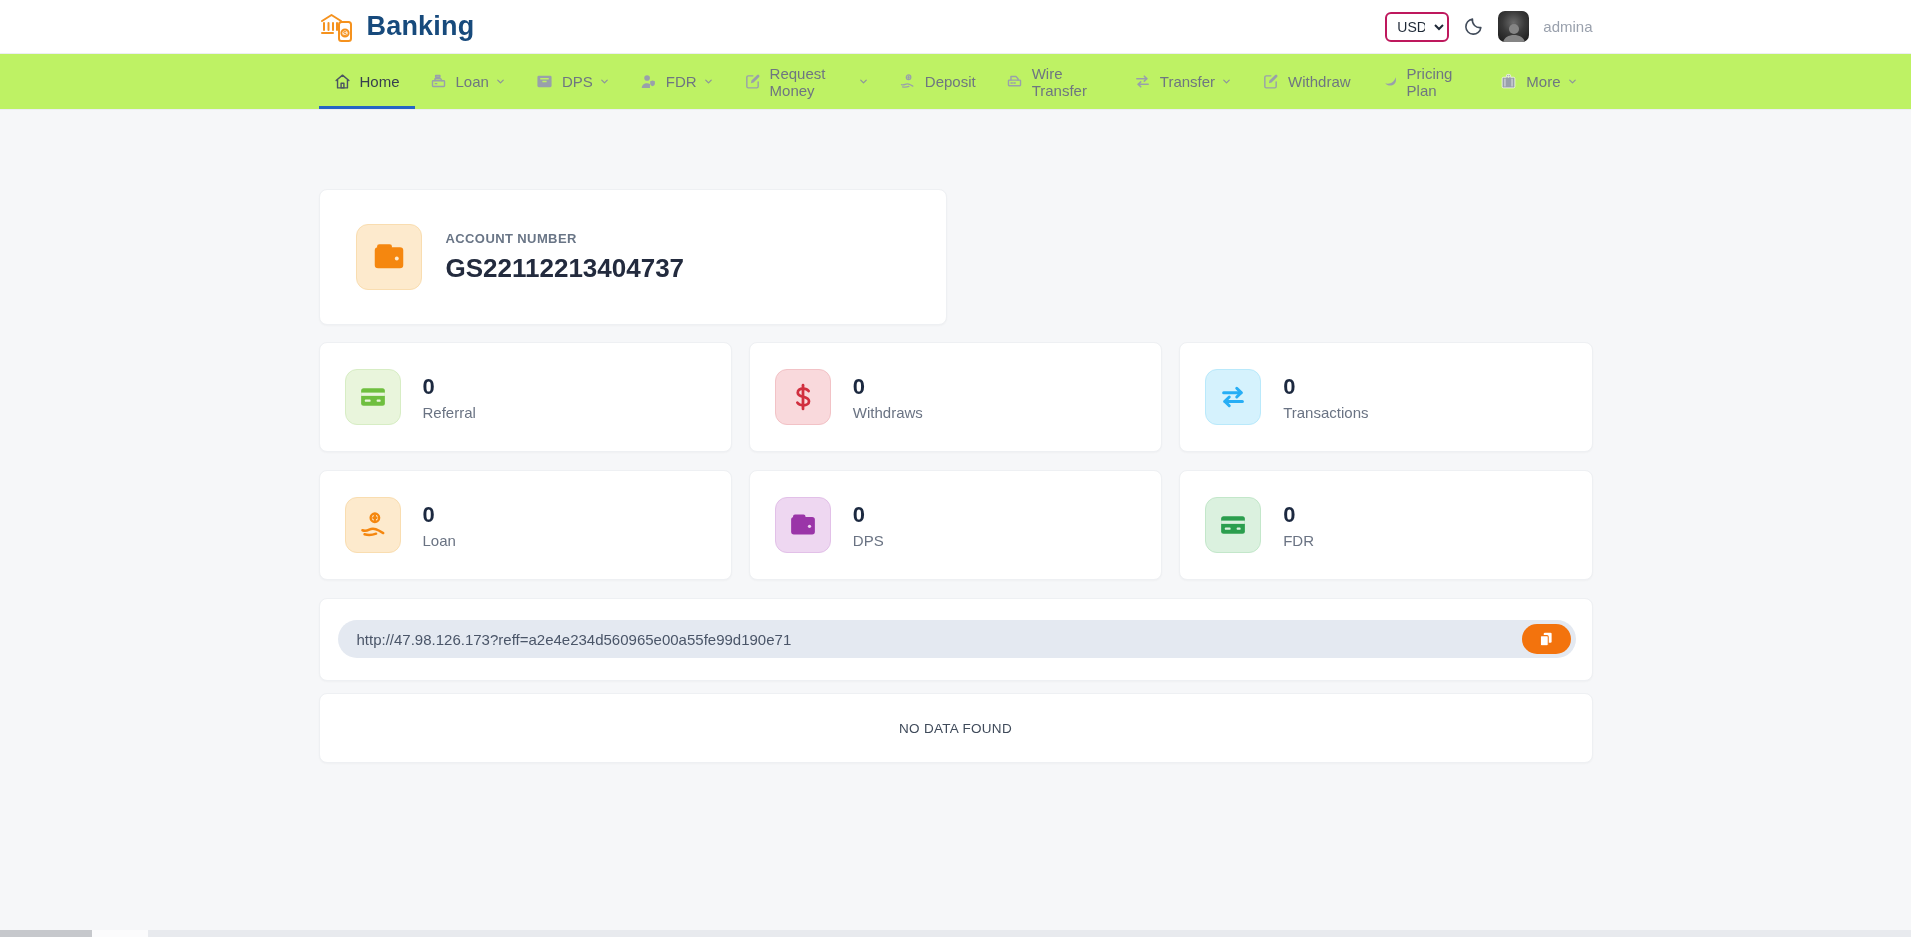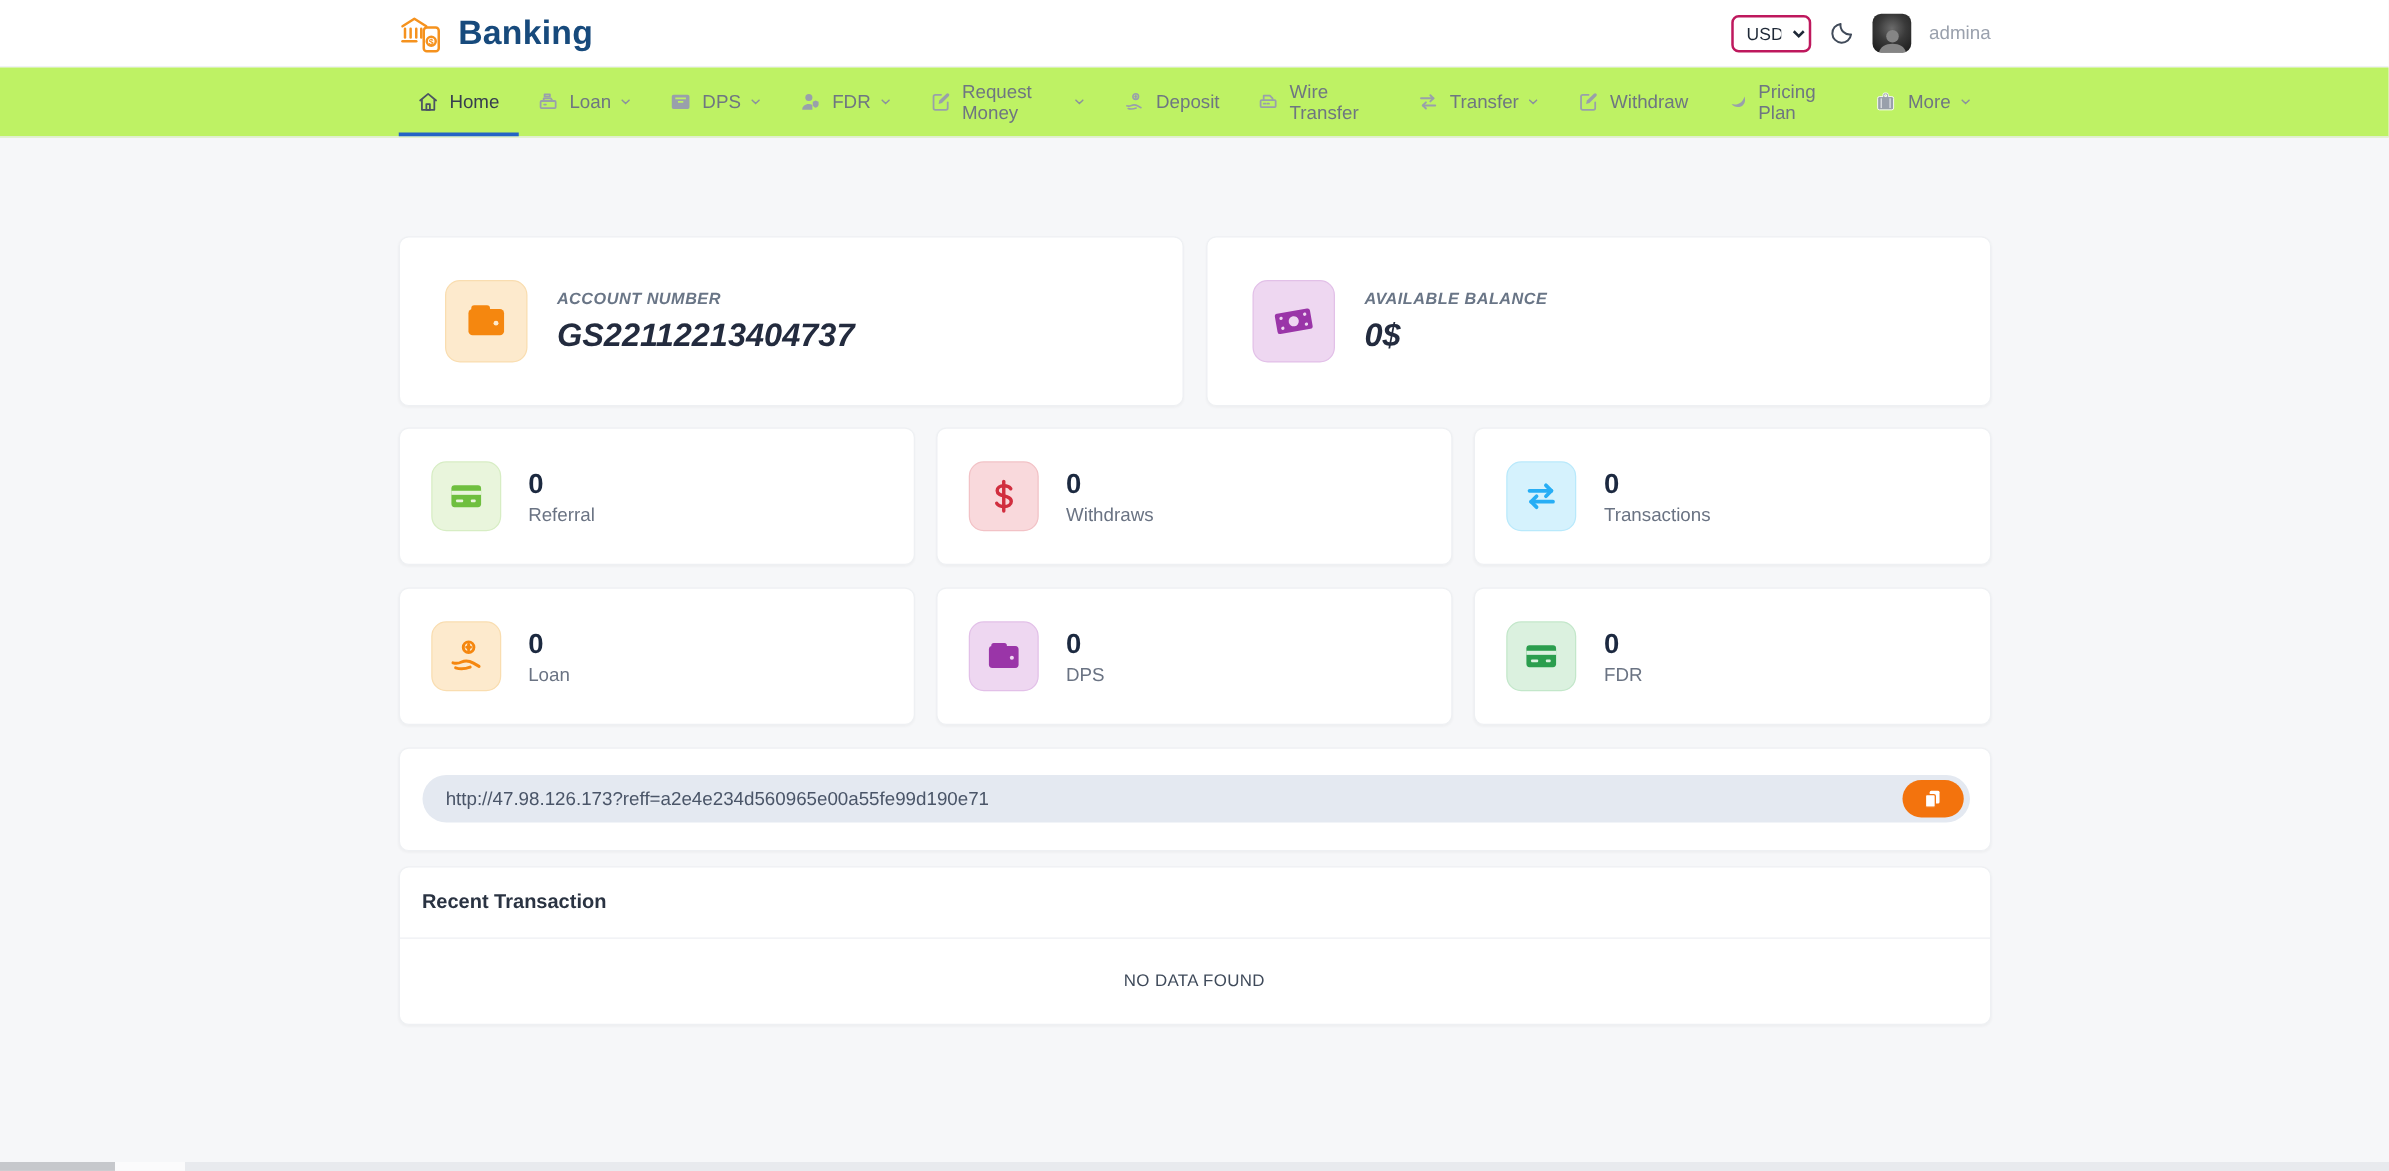--- a/index.html
+++ b/index.html
@@ -30,21 +30,21 @@
   .nav-item.active::after { content:""; position:absolute; left:0; right:0; bottom:0; height:3px; background:#2464c5; }
 
   
   main { padding-top:79px; }
   .card { background:#fff; border-radius:8px; border:1px solid #eef0f3; box-shadow:0 1px 2px rgba(16,24,40,.03); }
 
   .kyc { height:76px; display:flex; align-items:center; justify-content:space-between; padding:0 16px 0 18px; margin-bottom:16px; }
   .kyc-msg { font-size:16px; font-weight:700; color:#232c41; }
   .btn-orange { background:#f3730d; color:#fff; border:none; border-radius:6px; font-size:15px; font-weight:700; padding:9px 18px; cursor:pointer; font-family:inherit; }
 
-  .summary-row { display:grid; grid-template-columns:1fr 1fr; gap:18px; margin-bottom:17px;font-style:italic; }
+  .summary-row { display:grid; grid-template-columns:1fr 1fr; gap:18px; margin-bottom:17px; }
   .summary-card { height:136px; display:flex; align-items:center; padding:0 36px; gap:24px; }
   .tile { display:flex; align-items:center; justify-content:center; border-radius:12px; flex:none; }
   .tile-lg { width:66px; height:66px; }
   .tile-sm { width:56px; height:56px; }
   .tile-orange { background:#fdeacd; border:1px solid #f9ddb0; color:#f5870f; }
   .tile-purple { background:#eed7f1; border:1px solid #e2c0e8; color:#9a35a8; }
   .tile-green  { background:#e9f5dc; border:1px solid #d7edc4; color:#6fbf3f; }
   .tile-red    { background:#f9d9dc; border:1px solid #f2c2c6; color:#d12f3f; }
   .tile-blue   { background:#d5f2fd; border:1px solid #b9e9fb; color:#27aef5; }
   .tile-green2 { background:#dbf1df; border:1px solid #c3e7ca; color:#2b9e4e; }
@@ -269,36 +269,20 @@
             <rect x="4" y="3.5" width="10" height="3.5" rx="1.6"></rect>
             <rect x="2.5" y="5.5" width="19" height="14" rx="2.2"></rect>
             <circle cx="17.2" cy="13" r="1.3" fill="#fdeacd"></circle>
           </svg>
       </div>
       <div>
         <div class="summary-label">ACCOUNT NUMBER</div>
         <div class="summary-value">GS22112213404737</div>
       </div>
     </div>
-    <div class="card summary-card">
-      <div class="tile tile-lg tile-purple">
-        <svg class="tilt" width="36" height="36" viewBox="0 0 24 24" fill="currentColor">
-            <rect x="2.5" y="6.5" width="19" height="11" rx="1.4"></rect>
-            <circle cx="12" cy="12" r="2.7" fill="#eed7f1"></circle>
-            <circle cx="5.6" cy="9.3" r=".9" fill="#eed7f1"></circle>
-            <circle cx="18.4" cy="9.3" r=".9" fill="#eed7f1"></circle>
-            <circle cx="5.6" cy="14.7" r=".9" fill="#eed7f1"></circle>
-            <circle cx="18.4" cy="14.7" r=".9" fill="#eed7f1"></circle>
-          </svg>
-      </div>
-      <div>
-        <div class="summary-label">AVAILABLE BALANCE</div>
-        <div class="summary-value">0$</div>
-      </div>
-    </div>
   </section>
 
   <section class="stats-grid">
     <div class="card stat-card">
       <div class="tile tile-sm tile-green">
         <svg width="30" height="30" viewBox="0 0 24 24" fill="currentColor">
             <rect x="2.5" y="5" width="19" height="14" rx="2"></rect>
             <rect x="2.5" y="8.5" width="19" height="2.6" fill="#e9f5dc"></rect>
             <rect x="5.5" y="14" width="4.5" height="1.8" rx=".5" fill="#e9f5dc"></rect>
             <rect x="15" y="14" width="3" height="1.8" rx=".5" fill="#e9f5dc"></rect>
@@ -386,23 +370,20 @@
           <svg width="18" height="18" viewBox="0 0 24 24">
               <rect x="9" y="3.5" width="10.5" height="13.5" rx="1.6" fill="#fff"></rect>
               <rect x="4.5" y="7.5" width="10.5" height="13.5" rx="1.6" fill="#fff" stroke="#f3730d" stroke-width="1.4"></rect>
             </svg>
         </span>
       </button>
     </div>
   </section>
 
   <section class="card recent">
-    <div class="recent-head">
-      <span class="recent-title">Recent Transaction</span>
-    </div>
     <div class="recent-body">
       <span class="no-data">NO DATA FOUND</span>
     </div>
   </section>
 
 </main>
 
 <div class="hscroll">
   <div class="track"></div>
   <div class="gap"></div>

